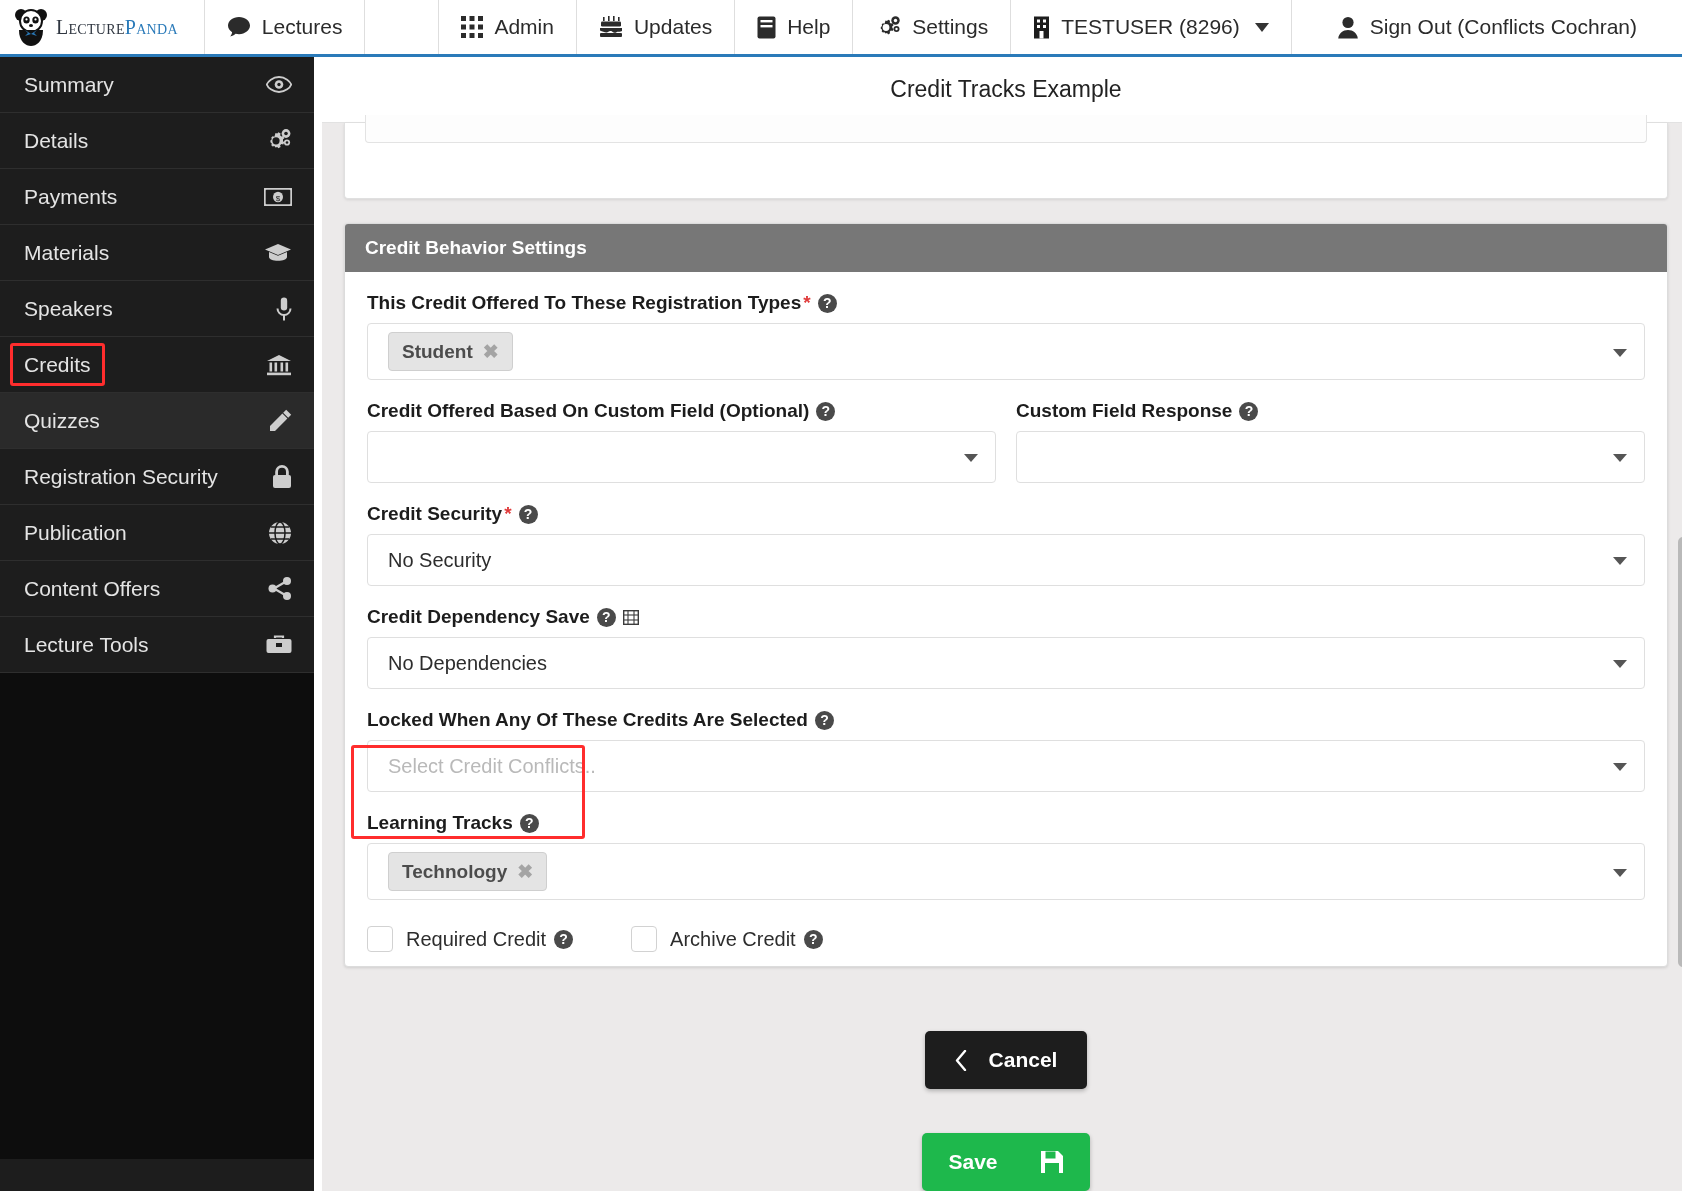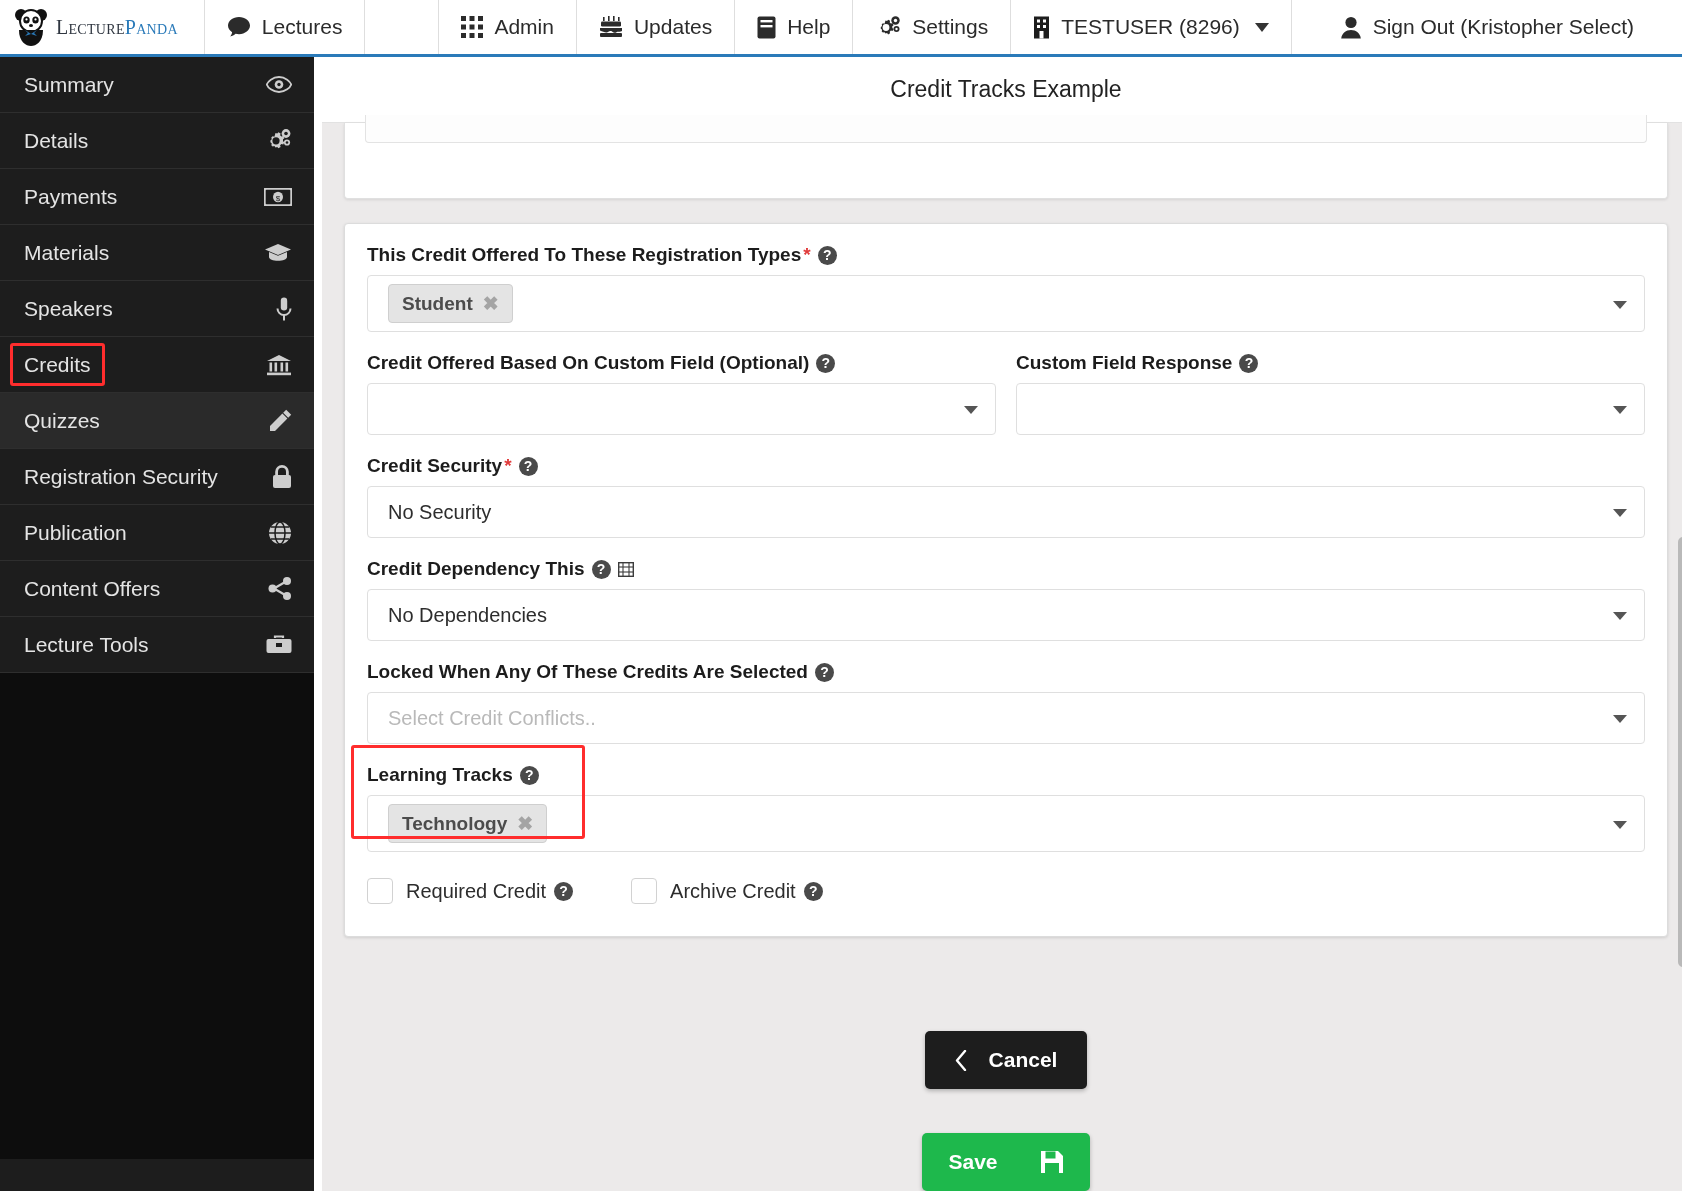--- a/index.html
+++ b/index.html
@@ -125,21 +125,21 @@
     border-radius: 4px;
     box-shadow: 0 1px 3px rgba(0,0,0,.12);
   }
   .panel-head {
     background: #777777;
     color: #fff;
     font-size: 19px; font-weight: bold;
     padding: 13px 20px;
     border-radius: 3px 3px 0 0;
   }
-  .panel-body { padding: 20px 22px 32px 22px; }
+  .panel-body { padding: 20px 22px 14px 22px; }
 
   .field { margin-bottom: 20px; }
   .field-label {
     display: flex; align-items: center; gap: 7px;
     font-size: 19px; font-weight: bold; color: #1c1c1c;
     margin-bottom: 9px;
   }
   .req { color: #e03b3b; font-weight: bold; margin-left: -5px; }
 
   .help-ic {
@@ -340,21 +340,21 @@
       <span class="caret-sm"></span>
     </div>
 
     <div class="nav-cell flexgrow">
       <span class="ic">
         <svg width="22" height="23" viewBox="0 0 22 23">
           <circle cx="11" cy="6.5" r="5.6" fill="#2b2b2b"></circle>
           <path d="M1.2 22.5c.6-5.6 4.8-8.6 9.8-8.6s9.2 3 9.8 8.6z" fill="#2b2b2b"></path>
         </svg>
       </span>
-      <span>Sign Out (Kristopher Select)</span>
+      <span>Sign Out (Conflicts Cochran)</span>
     </div>
   </div>
 
   <div class="sidebar">
 
     <div class="side-item">
       <span class="side-label">Summary</span>
       <span class="ic side-ic">
         <svg width="26" height="17" viewBox="0 0 26 17">
           <path d="M13 1C6.5 1 1.8 5.6.8 8.5c1 2.9 5.7 7.5 12.2 7.5s11.2-4.6 12.2-7.5C24.2 5.6 19.5 1 13 1z" fill="none" stroke="#dcdcdc" stroke-width="1.8"></path>
@@ -501,20 +501,21 @@
       <div class="page-title">Credit Tracks Example</div>
     </div>
 
     <div class="scroll-area">
 
       <div class="card-top">
         <div class="ghost-field"></div>
       </div>
 
       <div class="panel">
+        <div class="panel-head">Credit Behavior Settings</div>
 
         <div class="panel-body">
 
           <div class="field">
             <div class="field-label">
               <span>This Credit Offered To These Registration Types</span>
                 <span class="req">*</span>
               <span class="help-ic">?</span>
             </div>
             <div class="control tall">
@@ -556,21 +557,21 @@
               <span class="help-ic">?</span>
             </div>
             <div class="control">
               <span>No Security</span>
               <span class="caret"></span>
             </div>
           </div>
 
           <div class="field">
             <div class="field-label">
-              <span>Credit Dependency This</span>
+              <span>Credit Dependency Save</span>
               <span class="help-ic">?</span>
               <span class="ic">
                 <svg width="16" height="15" viewBox="0 0 16 15">
                   <rect x="0.7" y="0.7" width="14.6" height="13.6" fill="none" stroke="#3c3c3c" stroke-width="1.4"></rect>
                   <line x1="0.7" y1="5" x2="15.3" y2="5" stroke="#3c3c3c" stroke-width="1.1"></line>
                   <line x1="0.7" y1="10" x2="15.3" y2="10" stroke="#3c3c3c" stroke-width="1.1"></line>
                   <line x1="5" y1="0.7" x2="5" y2="14.3" stroke="#3c3c3c" stroke-width="1.1"></line>
                   <line x1="11" y1="0.7" x2="11" y2="14.3" stroke="#3c3c3c" stroke-width="1.1"></line>
                 </svg>
               </span>

